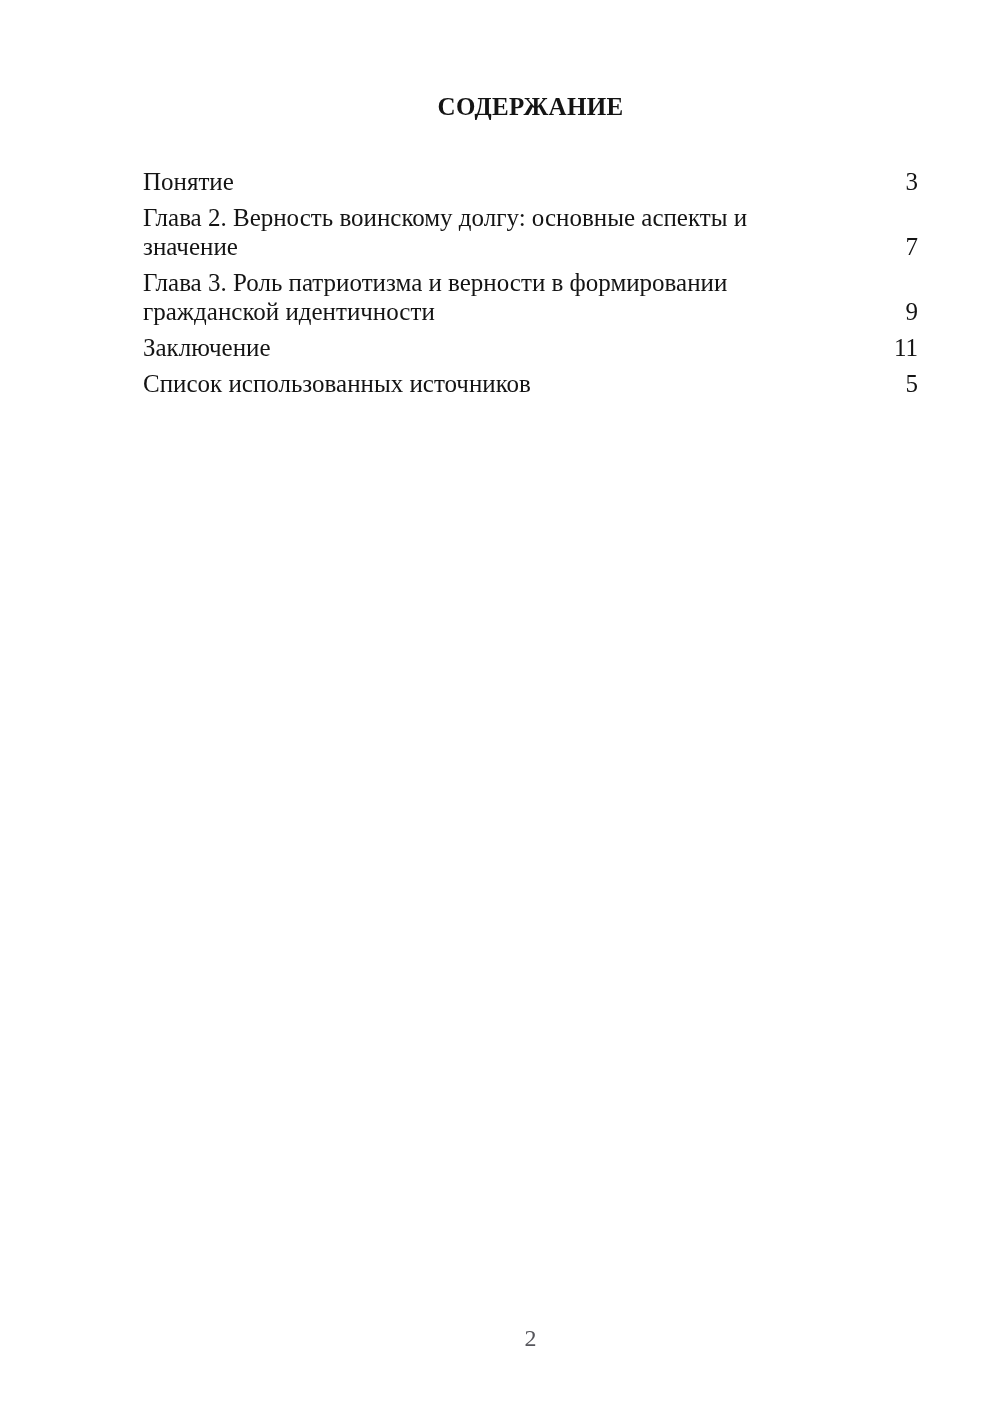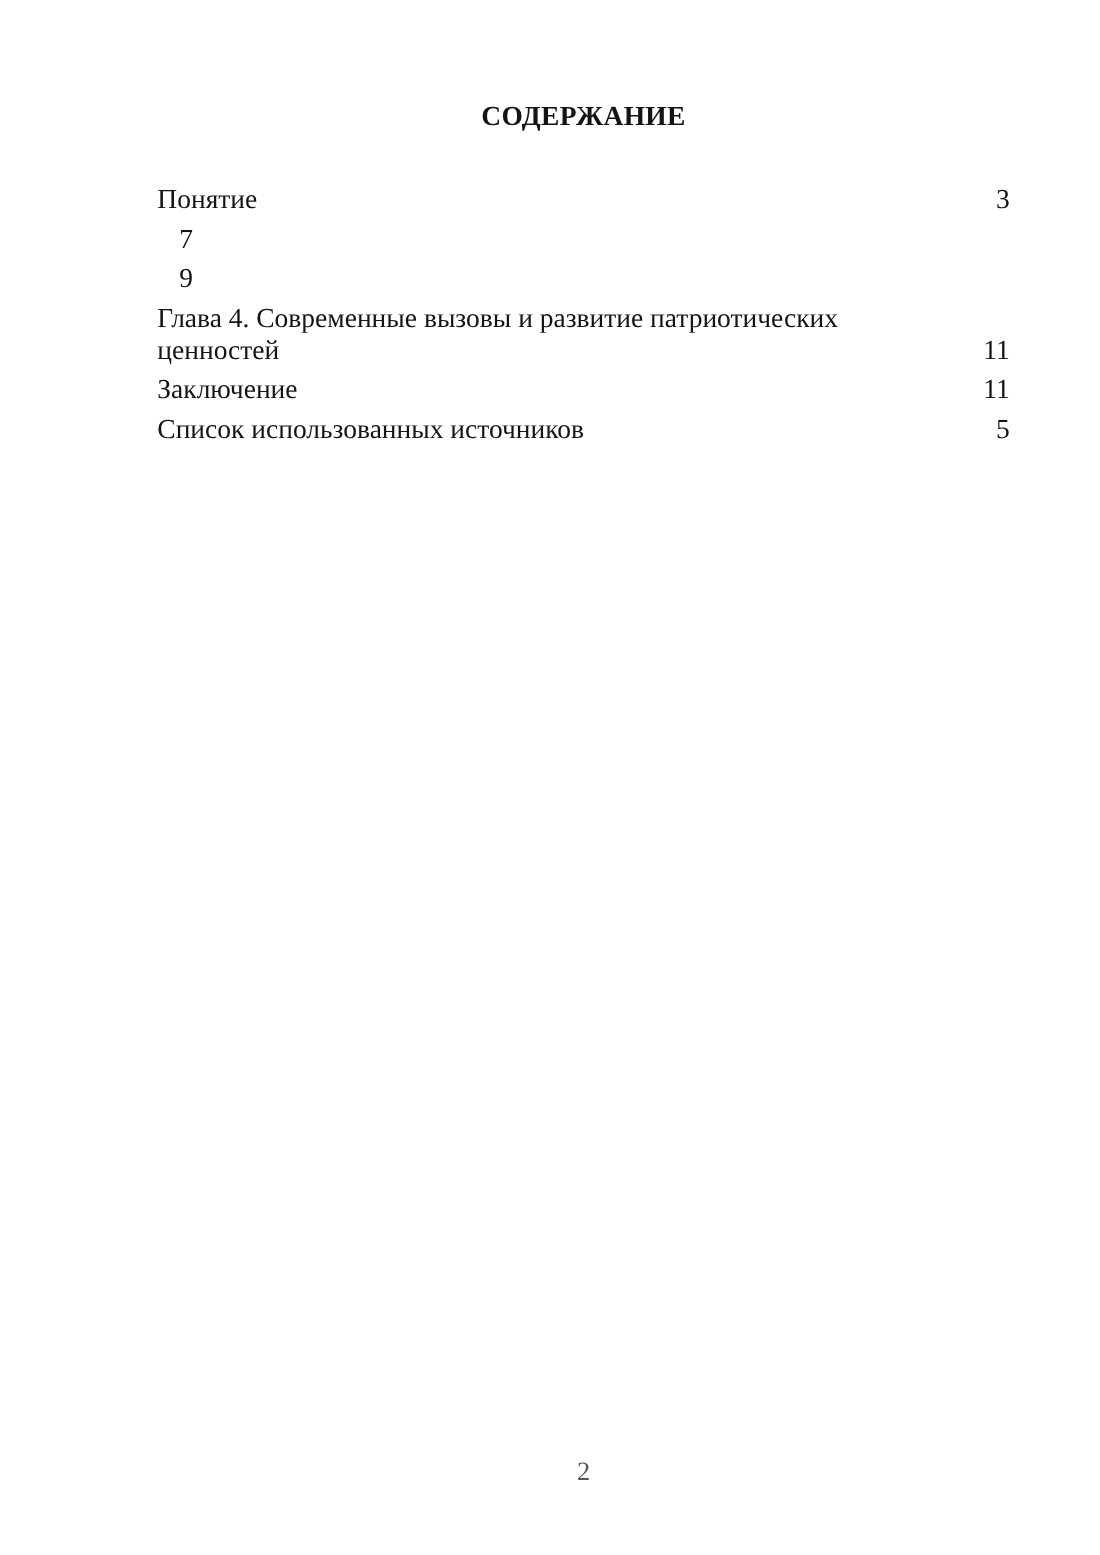--- a/index.html
+++ b/index.html
@@ -72,32 +72,31 @@
 
     <div class="toc">
 
       <div class="toc-row">
         <span class="toc-title">Понятие</span>
         <span class="toc-page">3</span>
       </div>
 
 
       <div class="toc-row">
+        <span class="toc-title">Глава 2. Верность воинскому долгу: основные аспекты и
+значение</span>
         <span class="toc-page">7</span>
       </div>
 
       <div class="toc-row">
+        <span class="toc-title">Глава 3. Роль патриотизма и верности в формировании
+гражданской идентичности</span>
         <span class="toc-page">9</span>
       </div>
 
-      <div class="toc-row">
-        <span class="toc-title">Глава 4. Современные вызовы и развитие патриотических
-ценностей</span>
-        <span class="toc-page">11</span>
-      </div>
 
 
       <div class="toc-row">
         <span class="toc-title">Заключение</span>
         <span class="toc-page">11</span>
       </div>
 
       <div class="toc-row">
         <span class="toc-title">Список использованных источников</span>
         <span class="toc-page">5</span>

